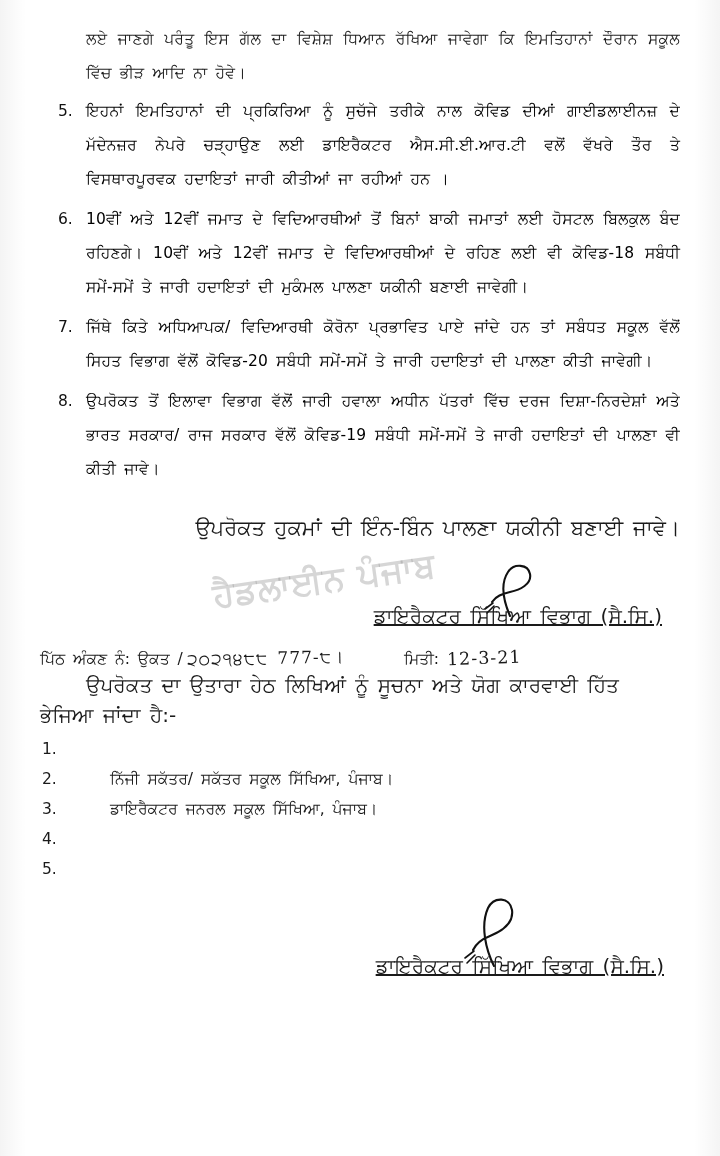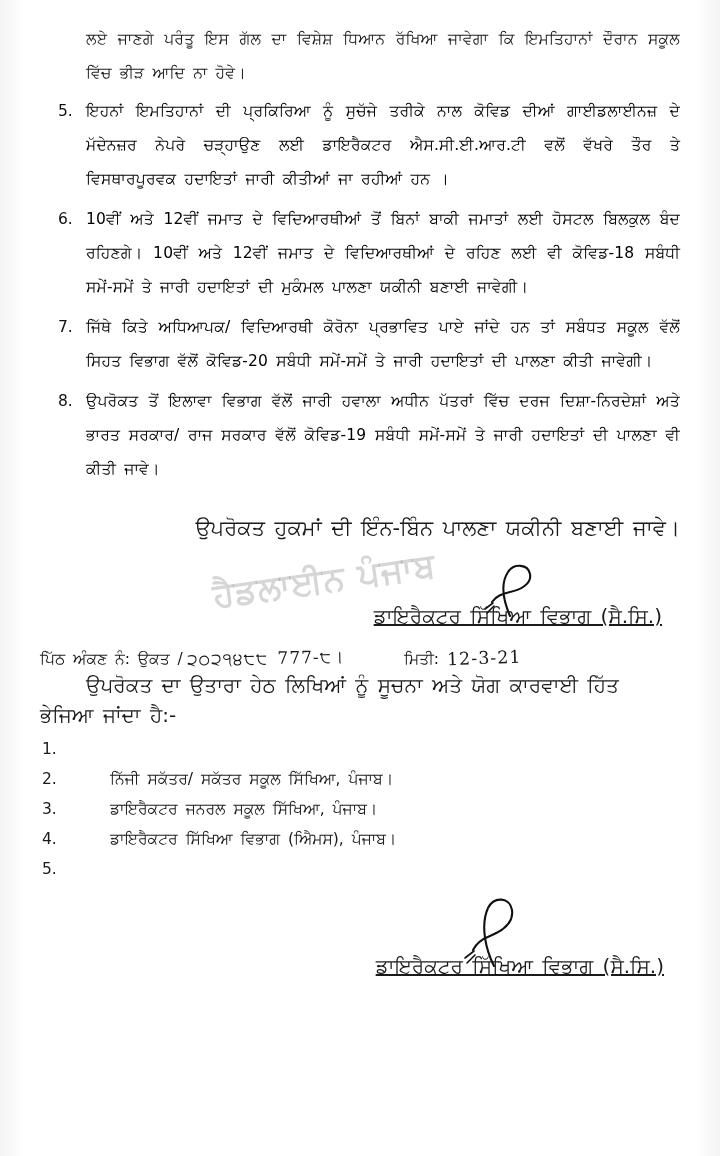--- a/index.html
+++ b/index.html
@@ -251,21 +251,20 @@
     <li class="recipient">
       <span class="recipient-num">2.</span>
       <span class="recipient-text">ਨਿੱਜੀ ਸਕੱਤਰ/ ਸਕੱਤਰ ਸਕੂਲ ਸਿੱਖਿਆ, ਪੰਜਾਬ।</span>
     </li>
     <li class="recipient">
       <span class="recipient-num">3.</span>
       <span class="recipient-text">ਡਾਇਰੈਕਟਰ ਜਨਰਲ ਸਕੂਲ ਸਿੱਖਿਆ, ਪੰਜਾਬ।</span>
     </li>
     <li class="recipient">
       <span class="recipient-num">4.</span>
-      <span class="recipient-text">ਡਾਇਰੈਕਟਰ ਸਿੱਖਿਆ ਵਿਭਾਗ (ਐਿਮਸ), ਪੰਜਾਬ।</span>
     </li>
     <li class="recipient">
       <span class="recipient-num">5.</span>
     </li>
   </ul>
 
   <div class="sig-block second">
     <svg class="sig-mark" viewBox="0 0 70 76">
       <path d="M34 72 C26 56, 20 32, 28 14 C34 2, 50 3, 52 16 C54 30, 40 38, 30 42 C22 45, 16 50, 13 56" fill="none" stroke="#111" stroke-width="2.1" stroke-linecap="round"></path>
       <path d="M14 57 L5 64 M15 61 L7 69" fill="none" stroke="#111" stroke-width="1.6" stroke-linecap="round"></path>

